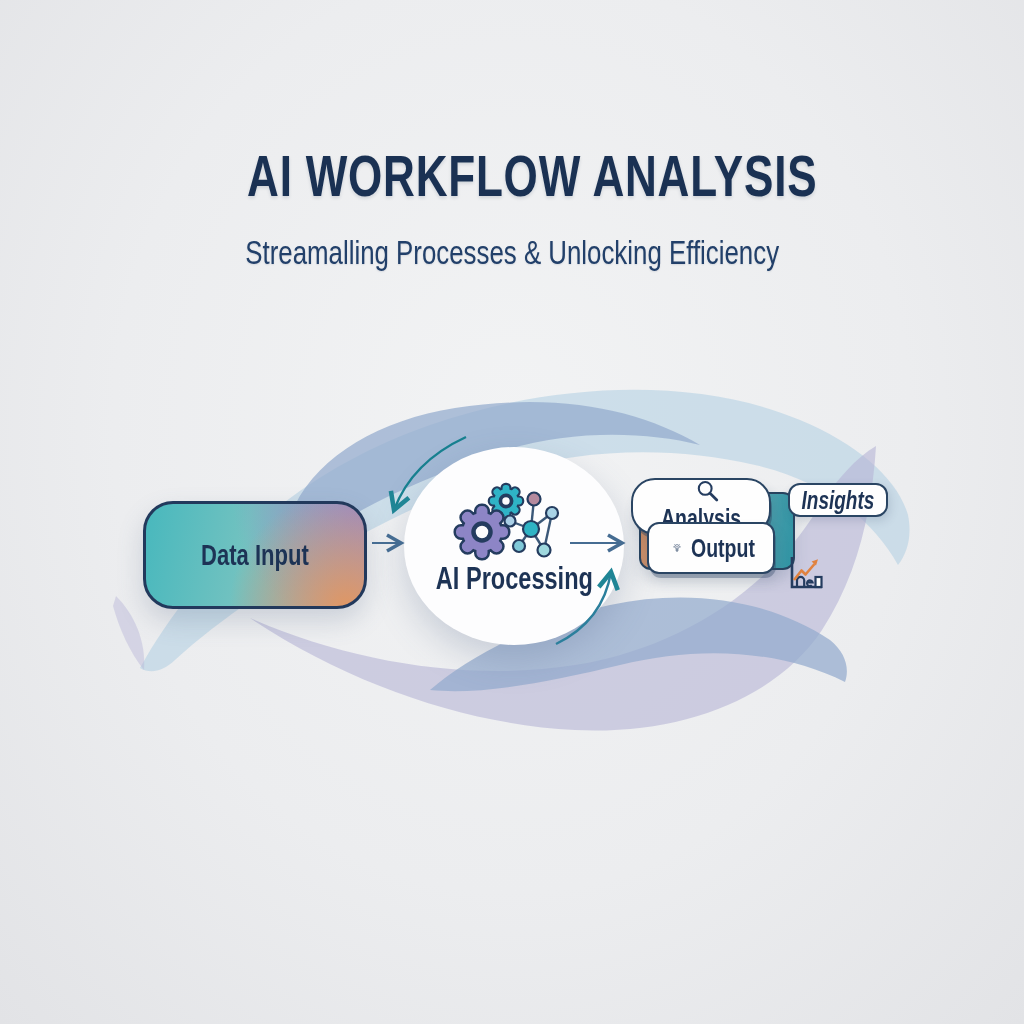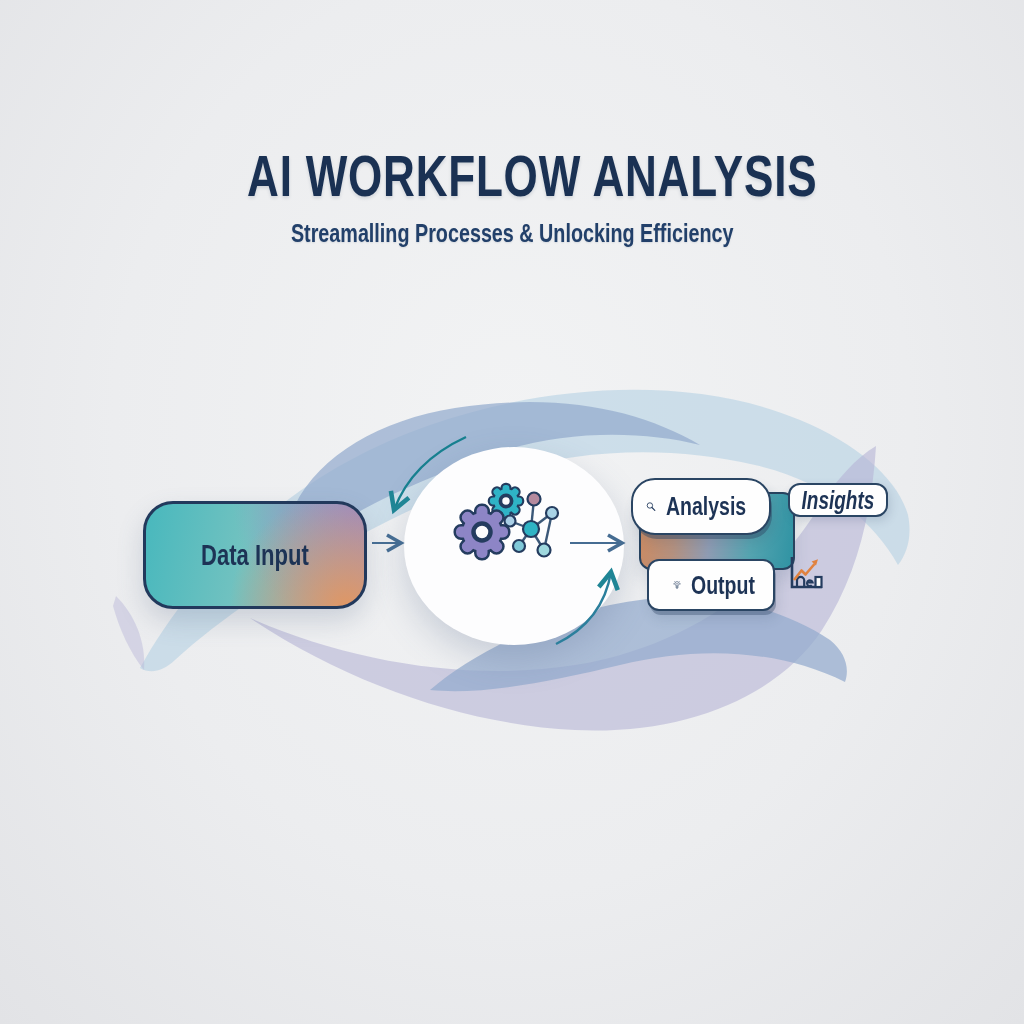--- a/index.html
+++ b/index.html
@@ -14,21 +14,21 @@
   .cond-l{display:inline-block;transform:scaleX(.78);transform-origin:left center;white-space:nowrap;}
 
   
   #title-wrap{left:0;top:146px;width:1024px;text-align:center;z-index:5;}
   #main-title{
     font-size:58px;font-weight:700;letter-spacing:1px;color:#1a3153;line-height:1.05;
     text-shadow:0 2px 4px rgba(30,50,80,.14);
     margin-left:40px;
   }
   #subtitle{
-    margin-top:11px;font-size:26px;font-weight:700;color:#22406a;
+    margin-top:26px;font-size:34px;font-weight:400;color:#22406a;
     text-shadow:0 1px 2px rgba(30,50,80,.12);
   }
 
   
   .navyborder{border:3px solid #22395c;box-sizing:border-box;}
   #input-box{
     left:143px;top:489px;width:224px;height:108px;border-radius:30px;z-index:2;
     display:flex;align-items:center;justify-content:center;
     background:
       radial-gradient(circle at 92% 102%, rgba(228,150,94,.95) 0%, rgba(228,150,94,0) 52%),
@@ -52,28 +52,29 @@
     background:linear-gradient(97deg,#cc8a60 0%,#b5917f 24%,#8f9cb3 46%,#55a4b0 72%,#2f93a3 100%);
     box-shadow:0 8px 16px rgba(80,100,130,.18);
   }
   .out-card{
     background:#fefefe;border:2.5px solid #2a4563;box-sizing:border-box;z-index:3;
     display:flex;align-items:center;
   }
   #analysis-box{
     left:631px;top:478px;width:140px;height:57px;border-radius:24px;padding-left:13px;
     box-shadow:2px 5px 0 -1px rgba(46,70,100,.45), 4px 9px 12px rgba(60,80,110,.15);
+    flex-direction:column;
   }
   #insights-box{
     left:788px;top:483px;width:100px;height:34px;border-radius:12px;justify-content:flex-start;
     box-shadow:2px 4px 10px rgba(60,80,110,.18);
     font-style:italic;
   }
   #output-box{
-    left:647px;top:559px;width:128px;height:52px;border-radius:12px;padding-left:24px;
+    left:647px;top:522px;width:128px;height:52px;border-radius:12px;padding-left:24px;
     box-shadow:2px 5px 0 -1px rgba(46,70,100,.35), 3px 8px 12px rgba(60,80,110,.15);
   }
   .out-label{font-size:25px;font-weight:700;color:#1d3355;margin-left:10px;}
   #insights-box .out-label{margin-left:0;}
 
   #chart-icon-wrap{left:786px;top:551px;width:40px;height:42px;z-index:3;}
 
   
   #bg-swooshes{left:0;top:0;z-index:1;}
   #diagram-overlay{left:0;top:0;z-index:4;pointer-events:none;}
@@ -98,20 +99,23 @@
     <div id="subtitle">
       <span class="cond">Streamalling Processes &amp; Unlocking Efficiency</span>
     </div>
   </div>
 
   <div id="input-box" class="abs navyborder">
     <span class="node-label cond">Data Input</span>
   </div>
 
   <div id="process-circle" class="abs"></div>
+  <div id="process-label" class="abs">
+    <span class="node-label cond">AI Processing</span>
+  </div>
 
   <div id="gradient-panel" class="abs"></div>
 
   <div id="analysis-box" class="abs out-card">
     <svg width="30" height="30" viewBox="0 0 30 30">
       <circle cx="11.5" cy="10.5" r="8" fill="none" stroke="#243c5f" stroke-width="2.6"></circle>
       <line x1="17.5" y1="16.5" x2="26" y2="25" stroke="#243c5f" stroke-width="3.4" stroke-linecap="round"></line>
     </svg>
     <span class="out-label cond-l">Analysis</span>
   </div>

